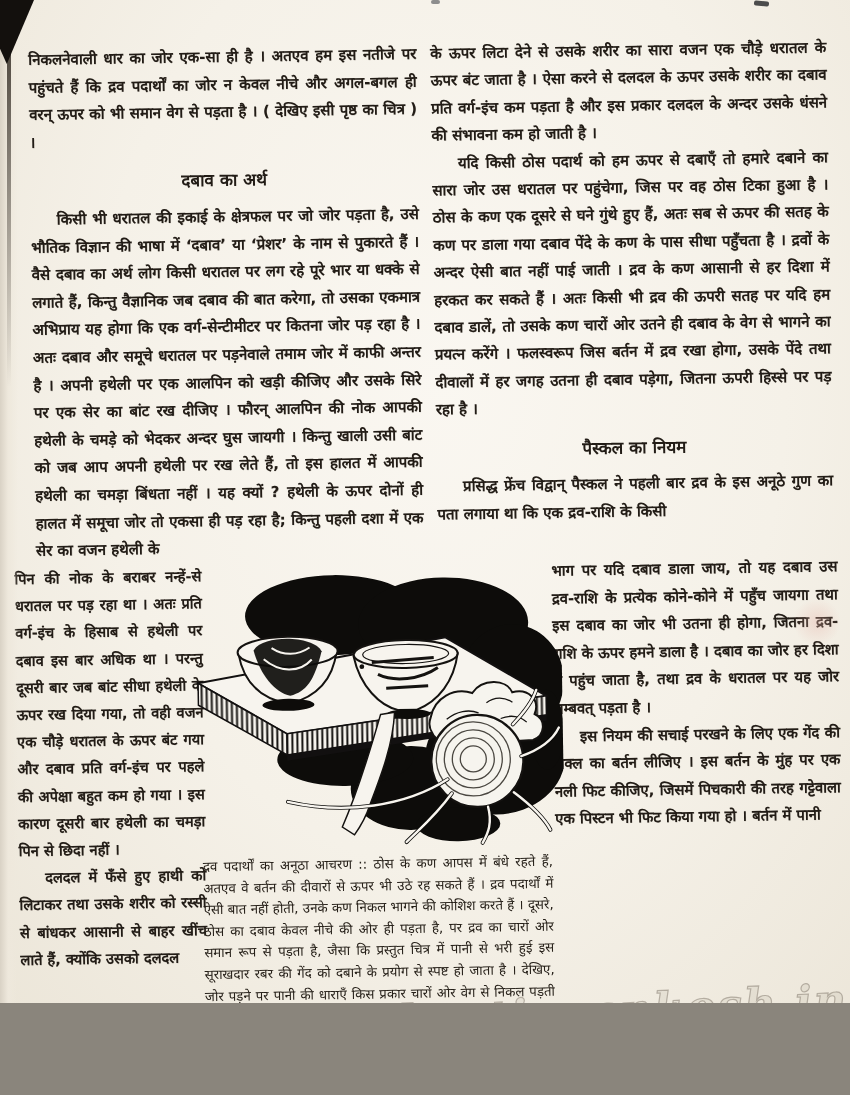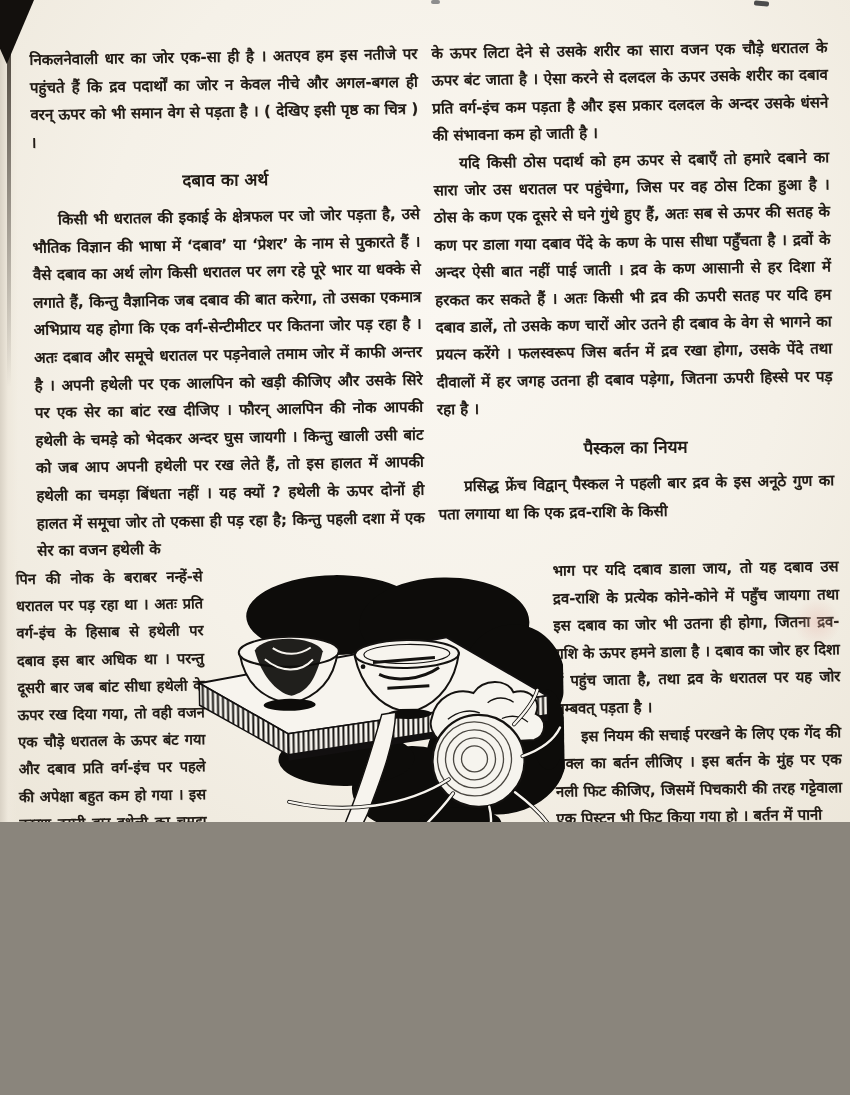--- a/index.html
+++ b/index.html
@@ -1,18 +1,18 @@
 <!DOCTYPE html>
 <html><head>
 <meta charset="utf-8">
 <style>
   html,body{margin:0;padding:0;}
   body{background:#8a857c;font-family:"DejaVu Sans","Liberation Sans",sans-serif;}
   .page{
-    position:relative;width:850px;height:822px;overflow:hidden;
+    position:relative;width:850px;height:1003px;overflow:hidden;
     background:radial-gradient(ellipse at 52% 38%, #faf7f1 0%, #f5f1e8 55%, #ece6d9 100%);
   }
   .scan{position:absolute;left:0;top:0;width:100%;height:100%;
     transform:rotate(-0.9deg);transform-origin:55% 42%;}
   .blk{position:absolute;color:#221c16;}
   .para{margin:0;text-align:justify;font-weight:700;
     text-shadow:0.3px 0.3px 0 rgba(30,22,14,0.25);}
   .indent{text-indent:26px;}
   .heading{margin:13px 0 9px;text-align:center;font-size:17px;font-weight:700;color:#221c16;}
   .col-lt{left:34px;top:40px;width:388px;font-size:15px;line-height:27.6px;}

